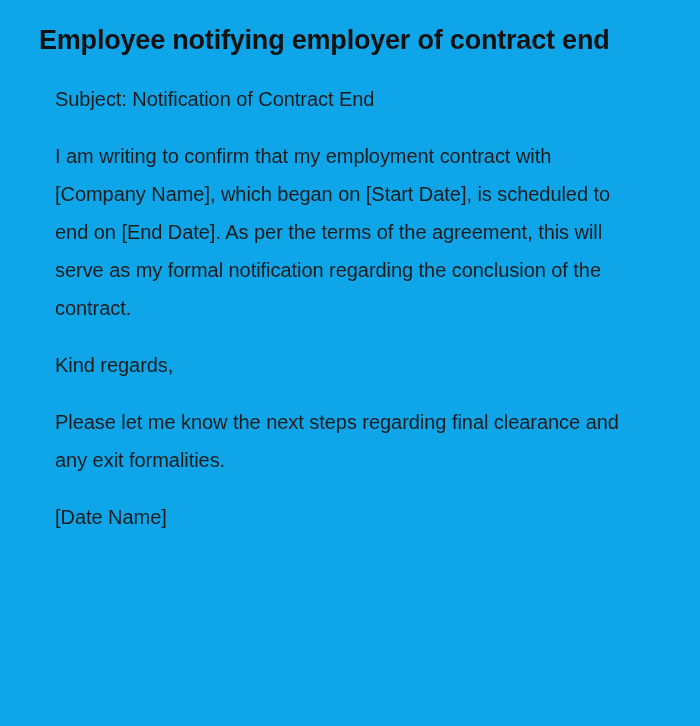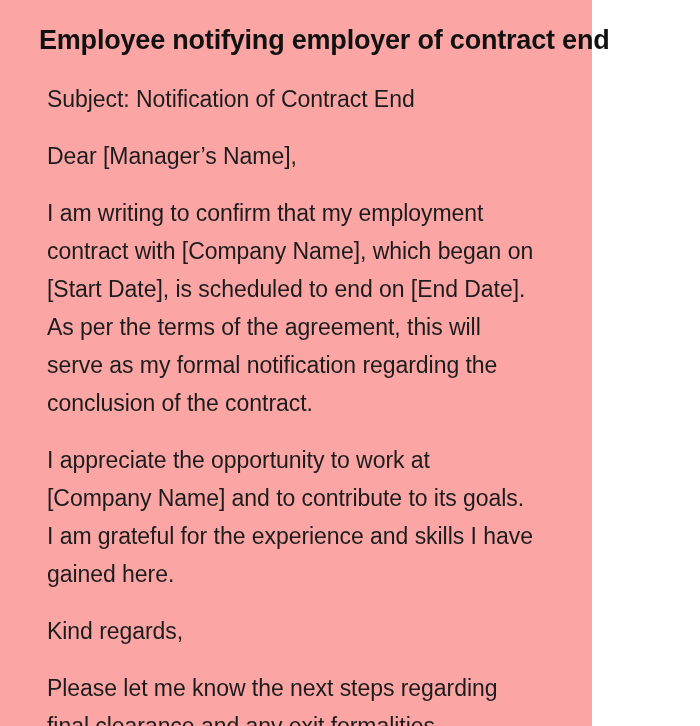--- a/index.html
+++ b/index.html
@@ -11,68 +11,66 @@
     width: 700px;
     height: 726px;
     font-family: "Liberation Sans", sans-serif;
     color: #1c1c1c;
     -webkit-font-smoothing: antialiased;
     overflow: hidden;
   }
 
   .letter-page {
     box-sizing: border-box;
-    width: 592px;
+    width: 700px;
     height: 726px;
     padding: 22px 58px 0 39px;
-    background: #fca5a5;
+    background: #0ea5e9;
   }
 
   .letter-title {
     font-size: 27px;
     font-weight: bold;
     line-height: 36px;
     letter-spacing: -0.2px;
     margin: 0 0 22px 0;
     color: #111111;
     white-space: nowrap;
   }
 
   .letter-body {
     max-width: 606px;
   }
 
   .letter-paragraph {
-    font-size: 23px;
+    font-size: 20px;
     line-height: 38px;
-    margin: 0 0 19px 8px;
+    margin: 0 0 19px 16px;
     color: #1c1c1c;
     letter-spacing: -0.05px;
   }
 
   .letter-paragraph:last-child {
     margin-bottom: 0;
   }
 </style>
 </head>
 <body>
 
 <div class="letter-page">
 
   <h1 class="letter-title">Employee notifying employer of contract end</h1>
 
   <div class="letter-body">
 
     <p class="letter-paragraph">Subject: Notification of Contract End</p>
 
-    <p class="letter-paragraph">Dear [Manager’s Name],</p>
 
     <p class="letter-paragraph">I am writing to confirm that my employment contract with [Company Name], which began on [Start Date], is scheduled to end on [End Date]. As per the terms of the agreement, this will serve as my formal notification regarding the conclusion of the contract.</p>
 
-    <p class="letter-paragraph">I appreciate the opportunity to work at [Company Name] and to contribute to its goals. I am grateful for the experience and skills I have gained here.</p>
 
     <p class="letter-paragraph">Kind regards,</p>
 
     <p class="letter-paragraph">Please let me know the next steps regarding final clearance and any exit formalities.</p>
 
     <p class="letter-paragraph">[Date Name]</p>
 
   </div>
 </div>
 

